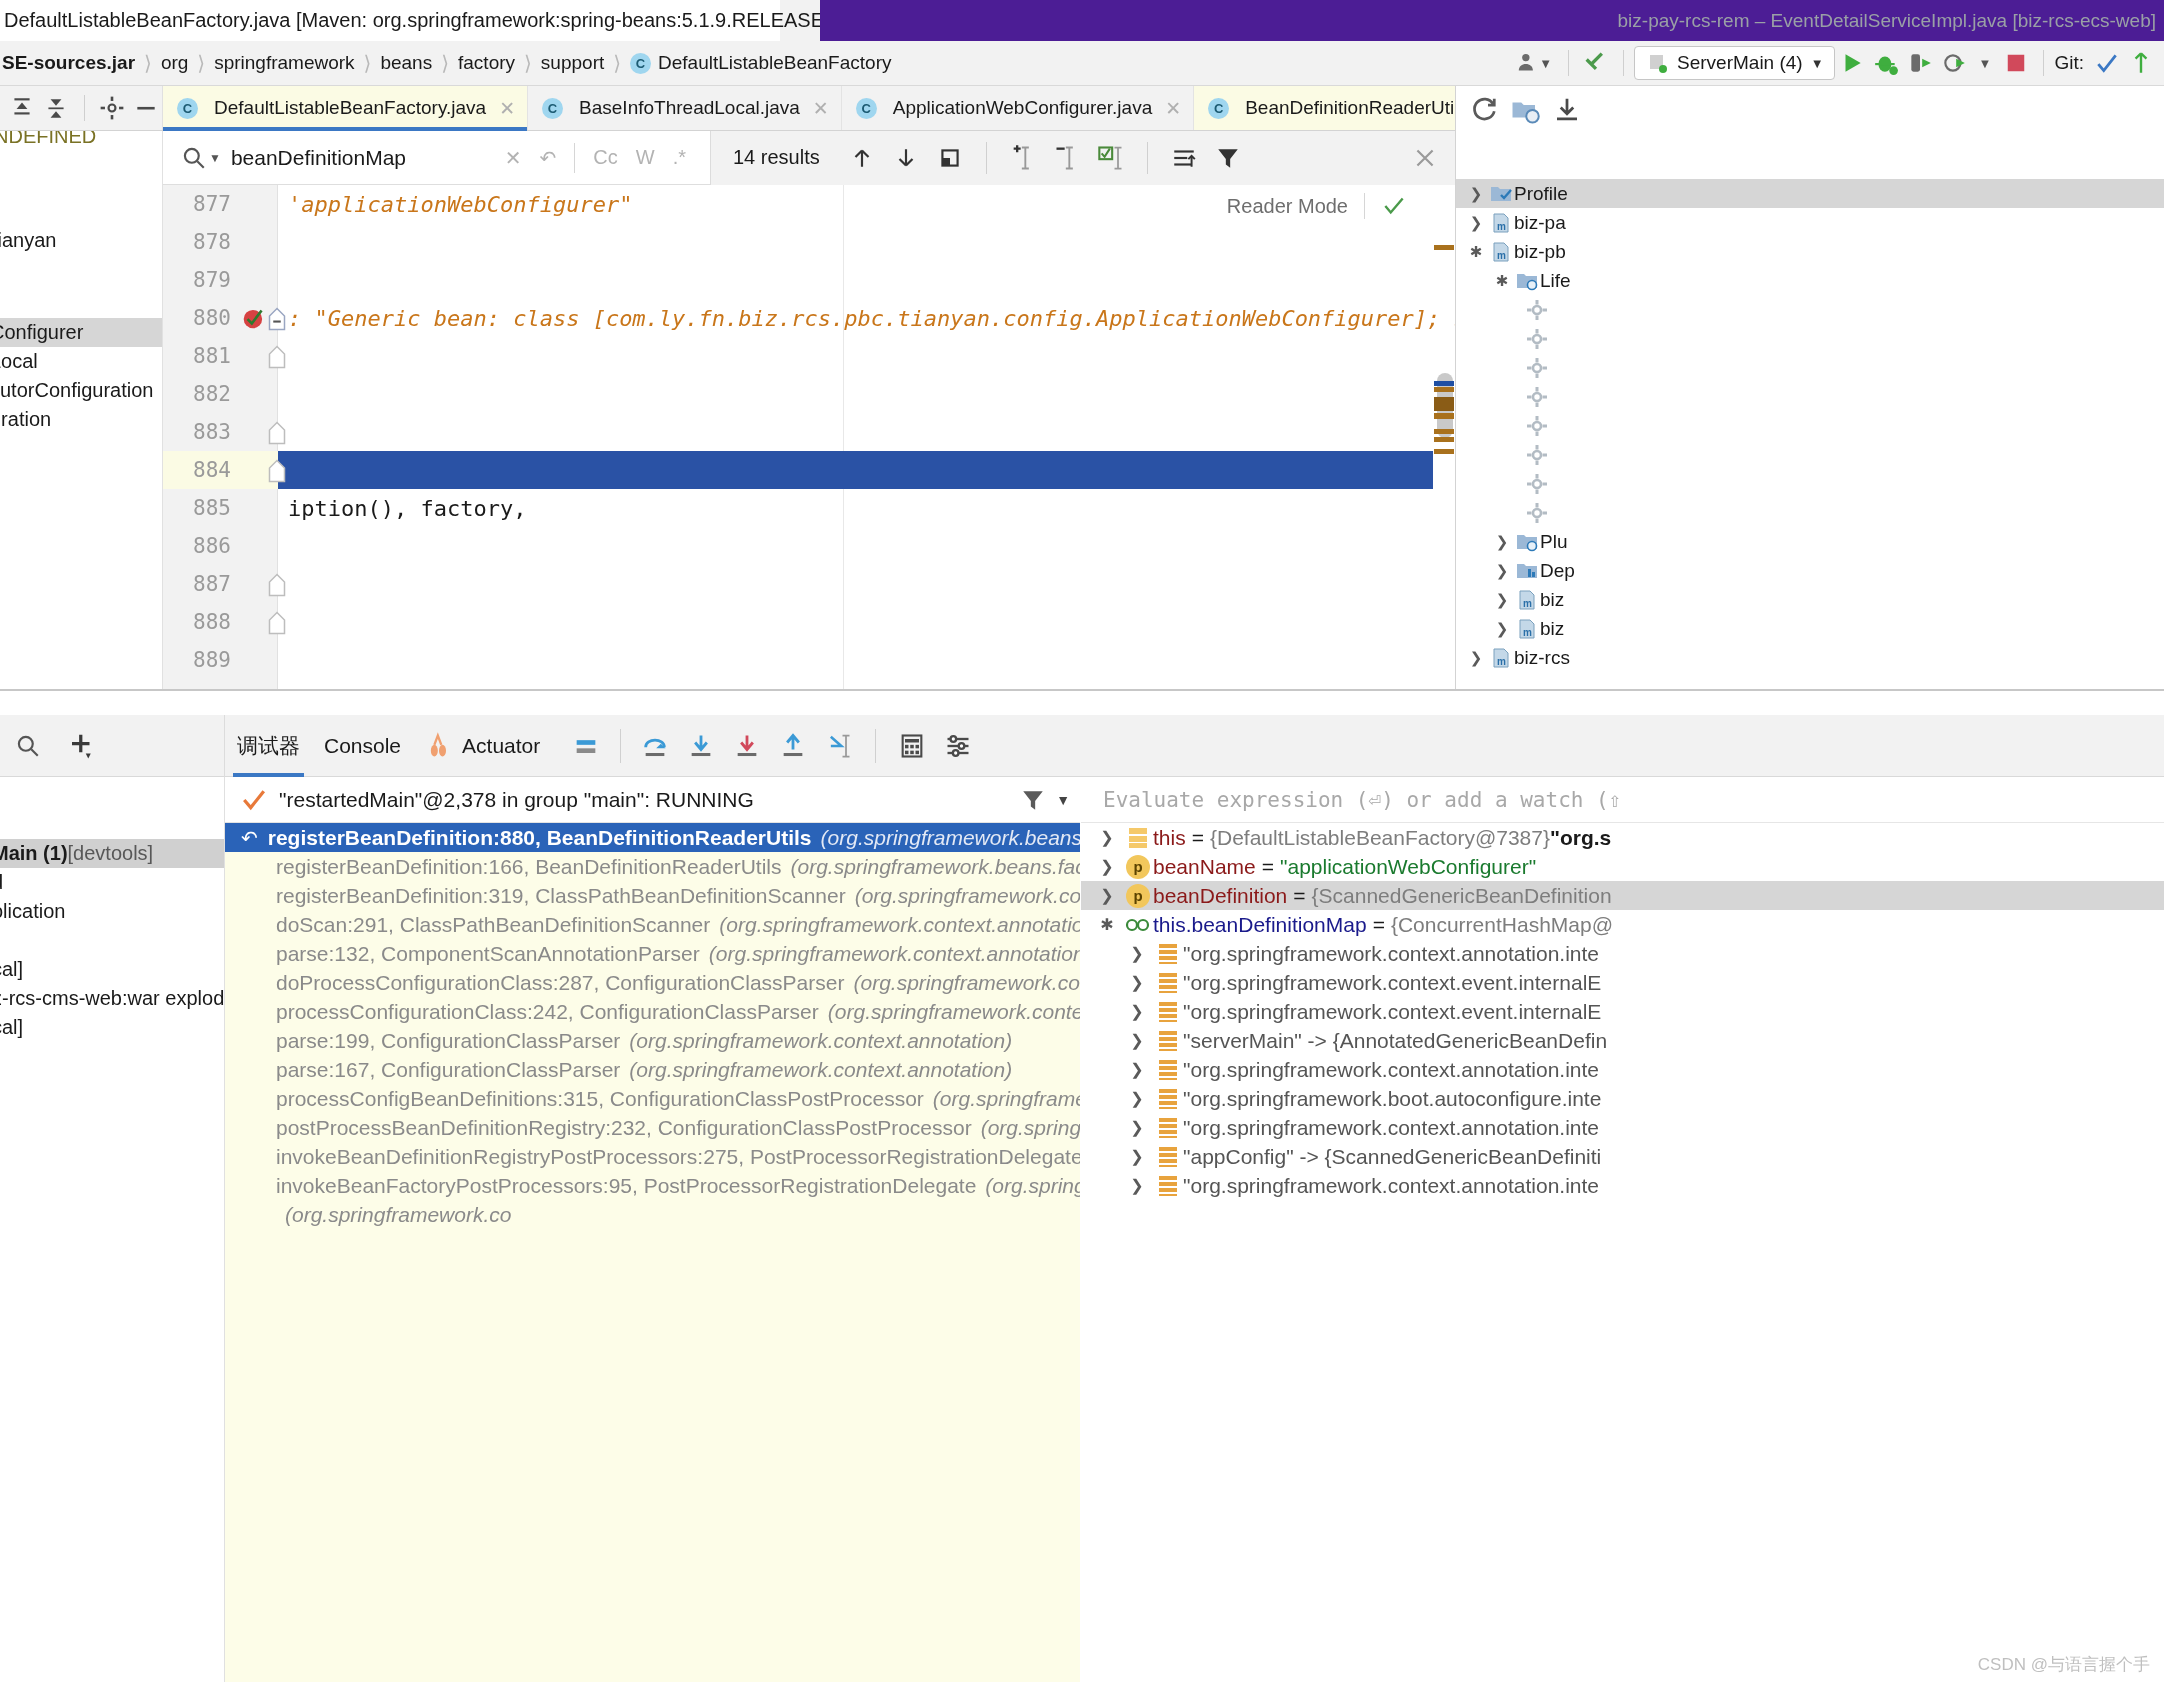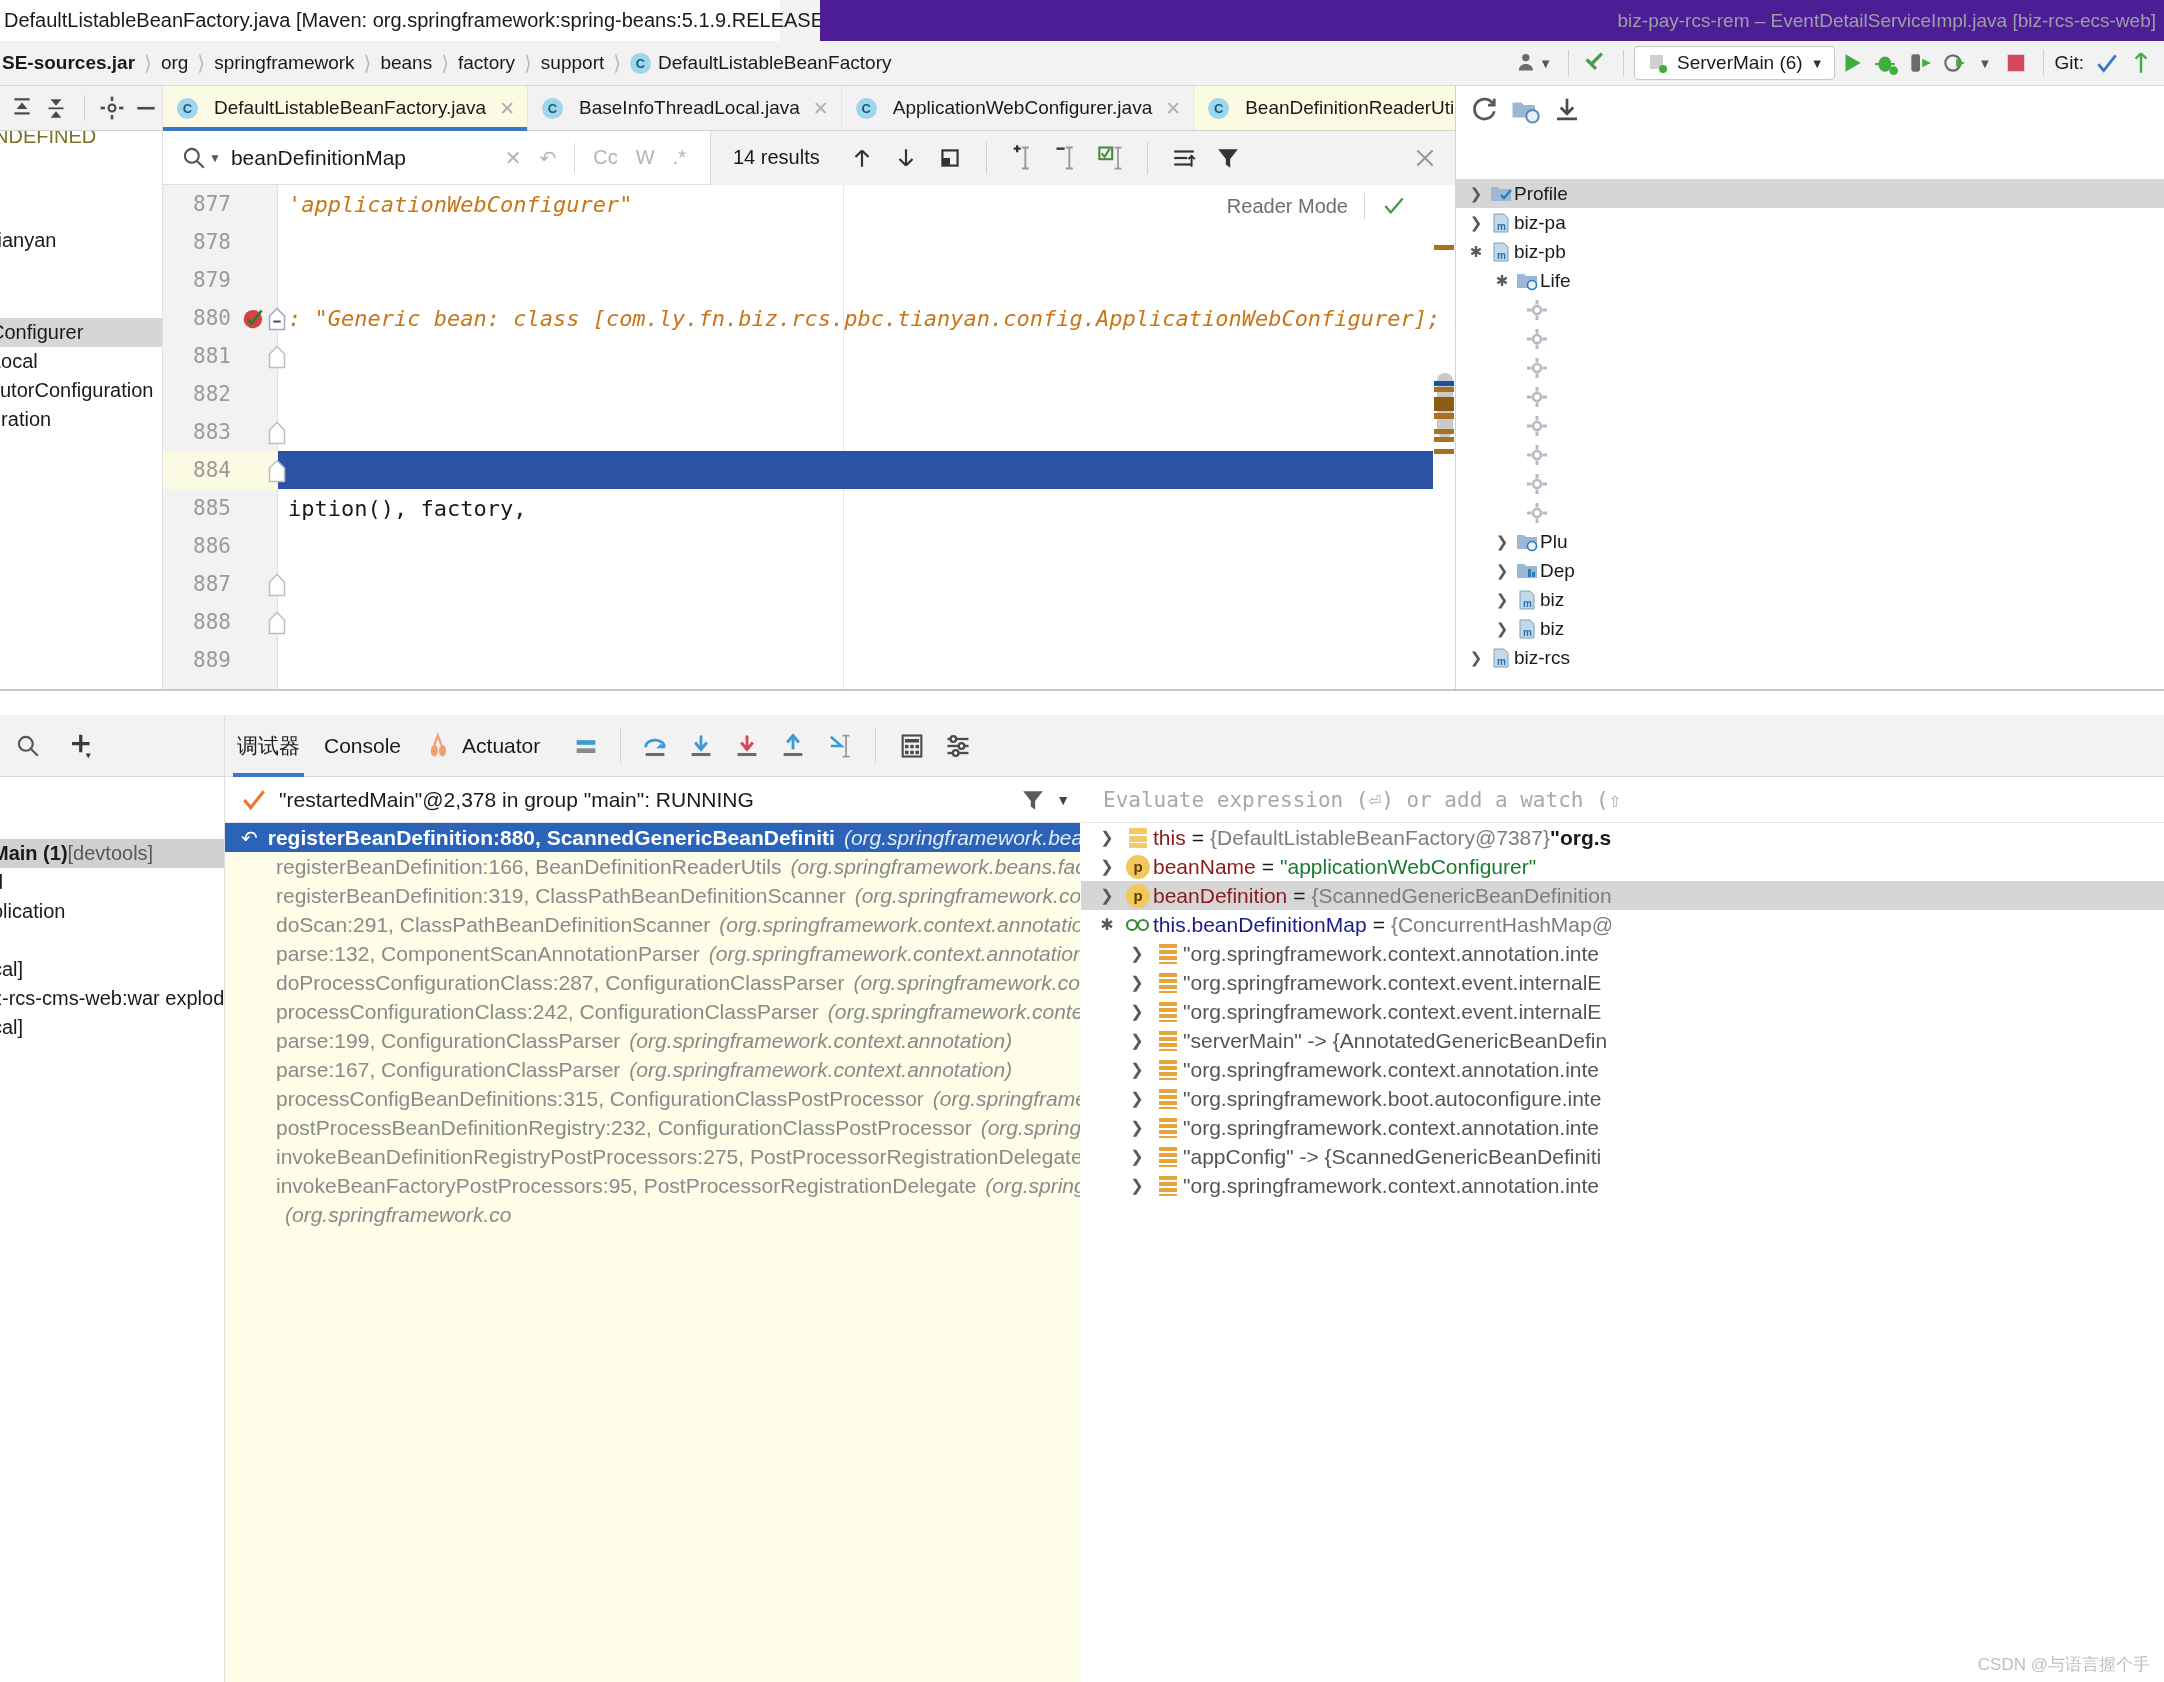--- a/index.html
+++ b/index.html
@@ -203,21 +203,21 @@
       <svg width="28" height="28" viewBox="0 0 24 24">
           <path d="M16 3 L8 11 L5 8 L3 10 L11 18 L13 16 L10 13 L18 5 Z" fill="#4c9a4c"></path>
         </svg>
     </div>
     <div class="vsep"></div>
     <div class="runcfg">
       <svg width="24" height="24" viewBox="0 0 24 24">
           <path d="M5 4 L18 4 L18 18 L5 18 Z" fill="#d0d0d0"></path>
           <circle cx="18" cy="18" r="4" fill="#3fae3f"></circle>
         </svg>
-      <span class="lbl">ServerMain (6)</span>
+      <span class="lbl">ServerMain (4)</span>
       <span style="font-size:13px;color:#333;">▼</span>
     </div>
     <div class="ntool">
       <svg width="26" height="26" viewBox="0 0 24 24">
           <path d="M6 4 L20 12 L6 20 Z" fill="#3fae3f"></path>
         </svg>
     </div>
     <div class="ntool">
       <svg width="26" height="26" viewBox="0 0 24 24">
           <ellipse cx="11" cy="13" rx="6" ry="7" fill="#3fae3f"></ellipse>
@@ -908,21 +908,21 @@
             <path d="M3 4 L21 4 L14 13 L14 21 L10 18 L10 13 Z" fill="#5a5a5a"></path>
           </svg>
       </span>
       <span style="font-size:14px;color:#444;">▼</span>
     </div>
   </div>
 
   <div class="frames">
     <div class="frame sel">
       <span class="back">↶</span>
-      <span class="mth">registerBeanDefinition:880, ScannedGenericBeanDefiniti</span>
+      <span class="mth">registerBeanDefinition:880, BeanDefinitionReaderUtils</span>
       <span class="pkg" style="margin-left:9px;color:#e3e9f5;">(org.springframework.beans.factory.</span>
     </div>
     <div class="frame" style="padding-left:51px;">
       <span>registerBeanDefinition:166, BeanDefinitionReaderUtils</span>
         <span class="pkg" style="margin-left:9px;">(org.springframework.beans.factory.su</span>
     </div>
     <div class="frame" style="padding-left:51px;">
       <span>registerBeanDefinition:319, ClassPathBeanDefinitionScanner</span>
         <span class="pkg" style="margin-left:9px;">(org.springframework.context.a</span>
     </div>

